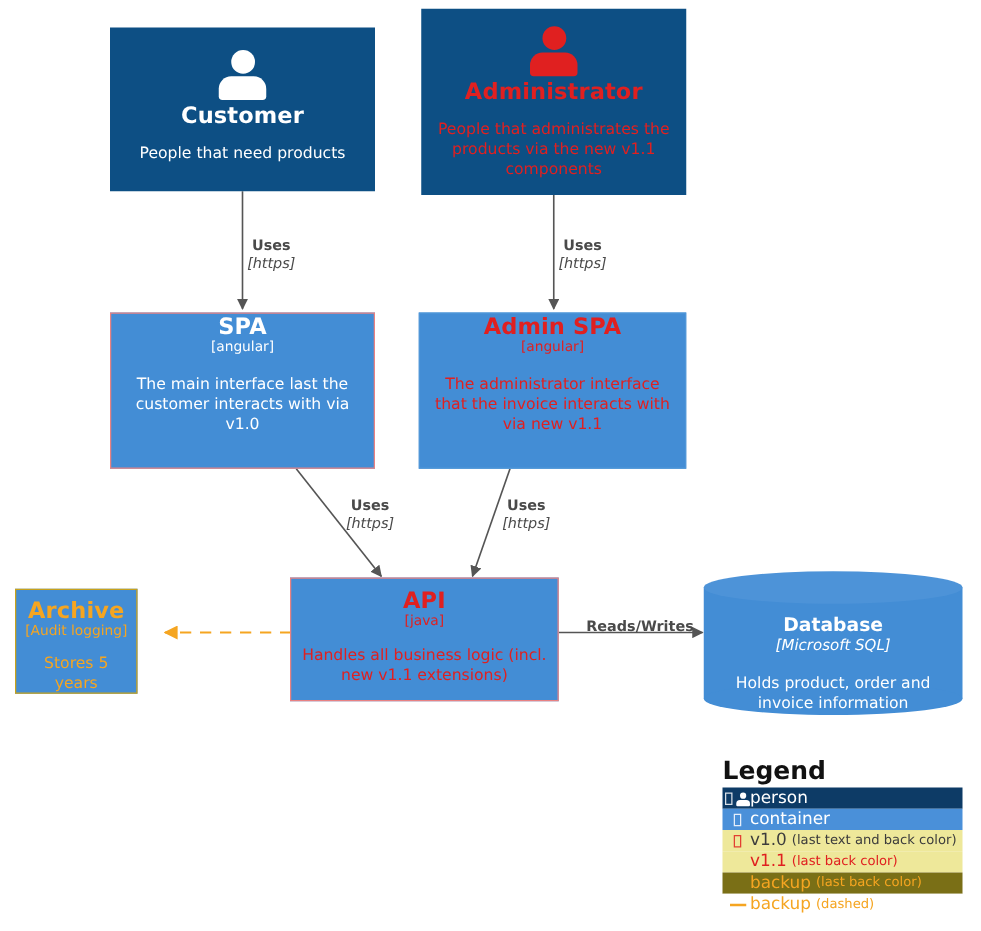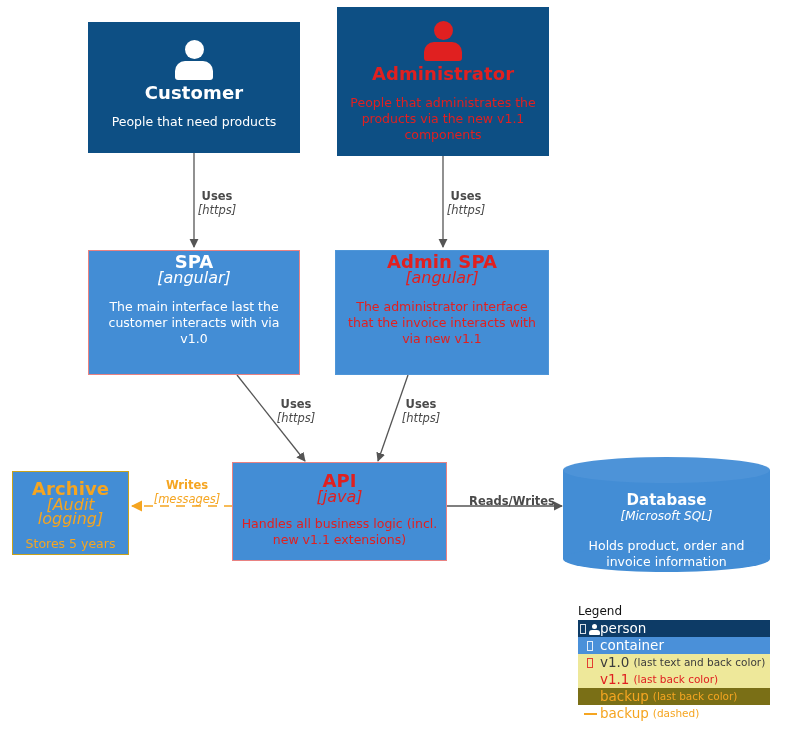--- a/index.html
+++ b/index.html
@@ -41,22 +41,21 @@
     justify-content: flex-start;
     overflow: hidden;
   }
   .node .title {
     font-weight: bold;
     font-size: 18px;
     line-height: 18px;
     letter-spacing: 0.1px;
   }
   .node .tech {
-    font-style: italic;
-    font-size: 16px;
+    font-size: 11px;
     line-height: 14px;
   }
   .node .desc {
     font-size: 12.5px;
     line-height: 16px;
     padding: 0 8px;
   }
 
   
   .person-node {
@@ -158,22 +157,22 @@
     font-size: 11.5px;
     line-height: 14px;
   }
   .edge-label.backup { color: #f5a521; }
 
   
   .legend {
     position: absolute;
   }
   .legend-title {
-    font-weight: normal;
-    font-size: 12px;
+    font-weight: bold;
+    font-size: 20px;
     color: #111111;
     margin-bottom: 2px;
   }
   .legend-row {
     display: flex;
     align-items: center;
     height: 17px;
     padding-left: 2px;
     box-sizing: border-box;
   }
@@ -284,21 +283,21 @@
     <span class="tech">[angular]</span>
     <span class="desc">The administrator interface that the invoice interacts with via new v1.1</span>
   </div>
 
   <div class="node container-node" style="left:232px; top:462px; width:215px; height:99px; color:#e02020; padding-top:7px;">
     <span class="title">API</span>
     <span class="tech">[java]</span>
     <span class="desc" style="margin-top:12px;">Handles all business logic (incl. new v1.1 extensions)</span>
   </div>
 
-  <div class="node archive-node" style="left:12px; top:471px; width:117px; height:84px;">
+  <div class="node archive-node" style="left:12px; top:471px; width:98px; height:84px;">
     <span class="title">Archive</span>
     <span class="tech">[Audit logging]</span>
     <span class="desc" style="margin-top:10px;">Stores 5 years</span>
   </div>
 
   <div class="db-node" style="left:563px; top:457px; width:207px; height:115px;">
     <span class="db-body"></span>
     <span class="db-bottom"></span>
     <span class="db-top"></span>
     <span class="db-text">
@@ -325,24 +324,20 @@
 
   <div class="edge-label" style="left:386px; top:397px; width:70px;">
     <div class="lbl">Uses</div>
     <div class="tech">[https]</div>
   </div>
 
   <div class="edge-label" style="left:457px; top:494px; width:110px;">
     <div class="lbl">Reads/Writes</div>
   </div>
 
-  <div class="edge-label backup" style="left:142px; top:478px; width:90px;">
-    <div class="lbl">Writes</div>
-    <div class="tech">[messages]</div>
-  </div>
 
   <div class="legend" style="left:578px; top:604px; width:192px;">
     <div class="legend-title">Legend</div>
 
     <div class="legend-row" style="background:#0d3b66; color:#ffffff;">
       <span class="swatch">
         <span class="tofu"></span><span class="mini-person" style="margin-left:3px;"><span class="h"></span><span class="b"></span></span>
       </span>
       <span class="ltext">person</span>
       <span class="lnote"></span>

